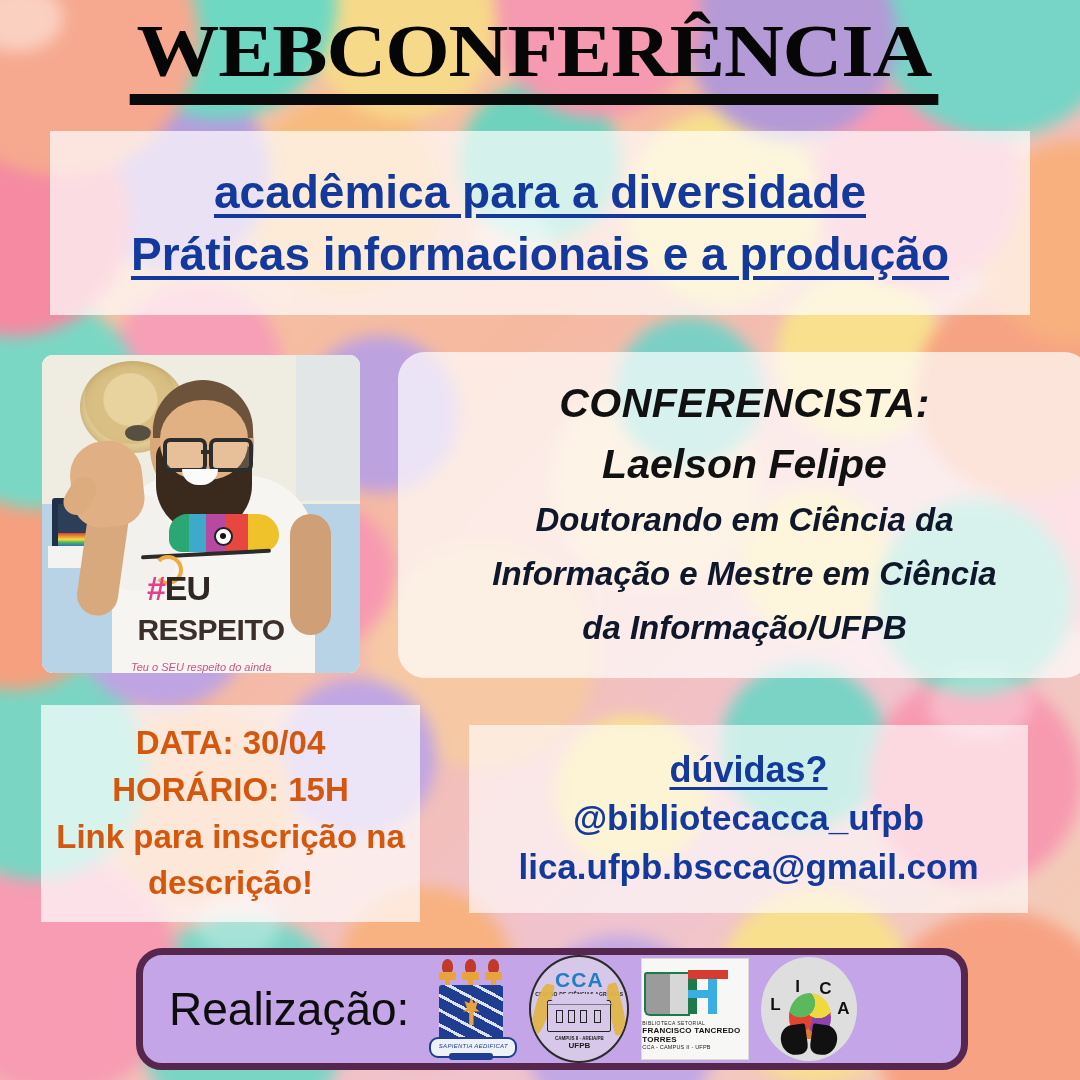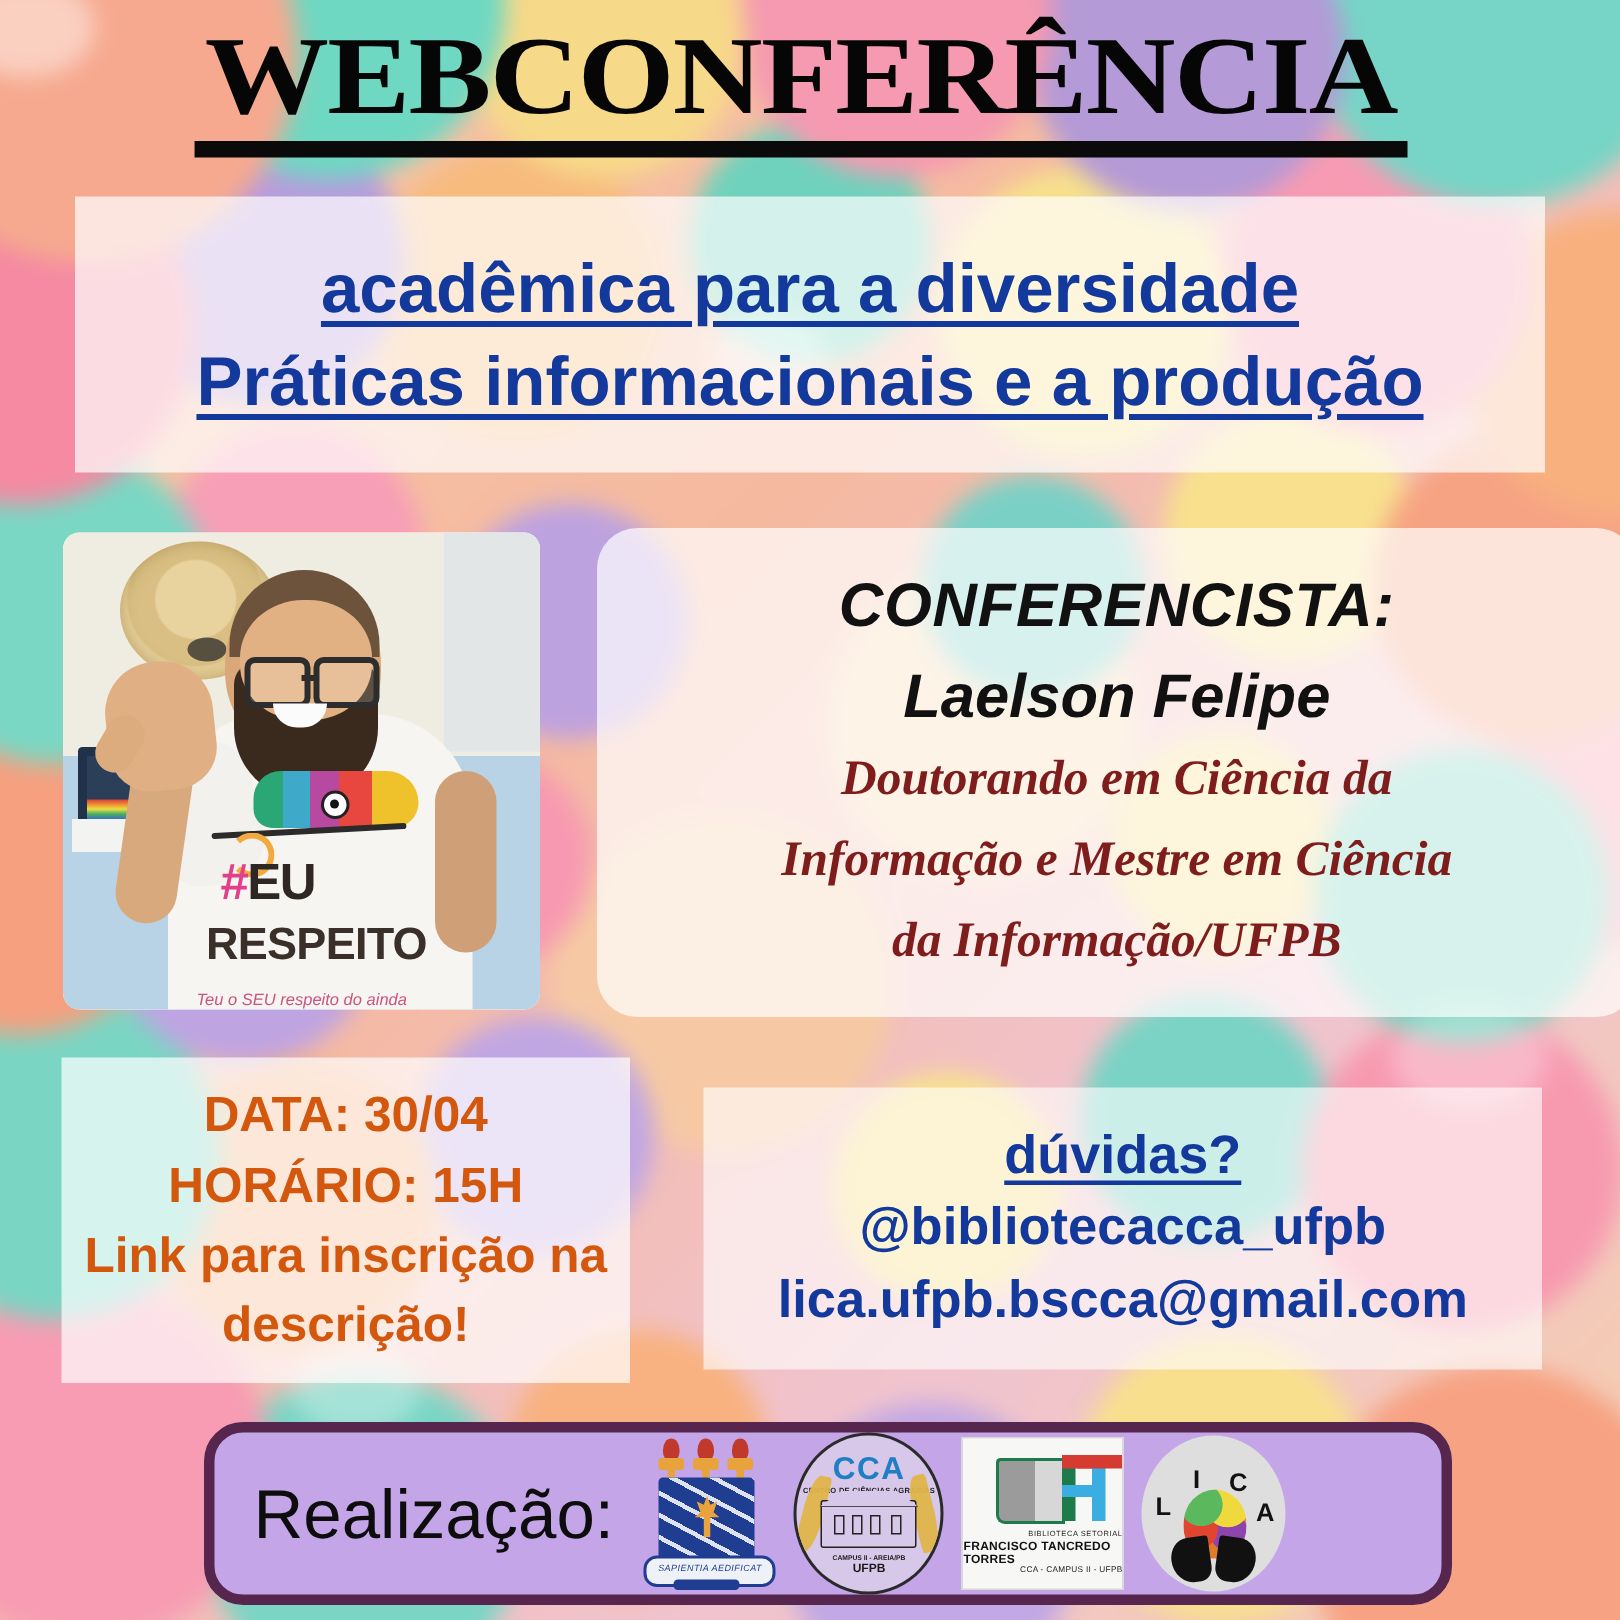--- a/index.html
+++ b/index.html
@@ -123,21 +123,21 @@
   #ph-eu{left:33%;top:68%;width:46%;height:13%;color:#2e2723;font-weight:bold;font-size:34px;
       letter-spacing:-1px;line-height:1;}
   #ph-eu .hash{color:#e2408a;}
   #ph-resp{left:30%;top:81%;width:52%;color:#3a2f29;font-weight:bold;font-size:30px;letter-spacing:-.5px;}
   #ph-slogan{left:28%;top:90%;width:56%;color:#c9547f;font-size:11px;font-style:italic;margin-top:20px;}
 
   #speaker-panel{left:398px;top:352px;width:693px;height:326px;
       display:flex;flex-direction:column;align-items:center;justify-content:center;text-align:center;border-radius:27px;}
   #speaker-role{font-size:41px;font-weight:bold;font-style:italic;color:#111;letter-spacing:.5px;}
   #speaker-name{font-size:41px;font-weight:bold;font-style:italic;color:#111;margin-top:14px;}
-  .speaker-bio{font-size:33px;font-weight:bold;font-style:italic;color:#7f1d1d;line-height:1.33;margin-top:10px;font-family:Liberation Serif, serif;}
+  .speaker-bio{font-size:33px;font-weight:bold;font-style:italic;color:#0f172a;line-height:1.33;margin-top:10px;}
 
   #date-panel{left:41px;top:705px;width:379px;height:217px;
       display:flex;flex-direction:column;align-items:center;justify-content:center;text-align:center;}
   .date-line{font-size:33px;font-weight:bold;color:#d4570e;line-height:1.42;}
 
   #contact-panel{left:469px;top:725px;width:559px;height:188px;
       background:rgba(255,255,255,.62);
       display:flex;flex-direction:column;align-items:center;justify-content:center;text-align:center;}
   #contact-heading{font-size:36px;font-weight:bold;color:#12399b;
       text-decoration:underline;text-decoration-thickness:3px;text-underline-offset:5px;}
@@ -184,21 +184,21 @@
   #logo-cca .cca-win{position:absolute;top:9px;width:5px;height:11px;border:1px solid #222;}
   #logo-cca .wheat-l,#logo-cca .wheat-r{position:absolute;top:26px;width:14px;height:52px;
       background:#e0b54a;border-radius:50% 10% 50% 10%;opacity:.95;}
   #logo-cca .wheat-l{left:4px;transform:rotate(14deg);}
   #logo-cca .wheat-r{right:4px;transform:rotate(-14deg);}
   #logo-cca .cca-campus{font-size:4.5px;font-weight:bold;color:#1a1a1a;margin-top:4px;}
   #logo-cca .cca-ufpb{font-size:8px;font-weight:bold;color:#1a1a1a;}
 
   
   #logo-bib{width:106px;height:100px;background:#f7f7f5;border:1px solid #d9d9d6;
-      display:flex;flex-direction:column;align-items:flex-end;justify-content:center;}
+      display:flex;flex-direction:column;align-items:flex-start;justify-content:center;}
   #logo-bib .bmark{position:relative;width:86px;height:48px;}
   #logo-bib .book{position:absolute;left:2px;top:4px;width:44px;height:40px;
       background:linear-gradient(90deg,#9b9b9b 0 55%,#d7d7d7 55% 100%);
       border:2px solid #1d7a4a;border-right:none;border-radius:3px 0 0 6px;}
   #logo-bib .f-stem{position:absolute;left:46px;top:2px;width:9px;height:44px;background:#1d7a4a;}
   #logo-bib .f-top{position:absolute;left:46px;top:2px;width:26px;height:9px;background:#d63b32;}
   #logo-bib .f-mid{position:absolute;left:46px;top:22px;width:20px;height:8px;background:#3aaee0;}
   #logo-bib .t-stem{position:absolute;left:66px;top:2px;width:9px;height:44px;background:#3aaee0;}
   #logo-bib .t-top{position:absolute;left:56px;top:2px;width:30px;height:9px;background:#d63b32;}
   #logo-bib .b-l1{font-size:5px;color:#222;letter-spacing:.4px;margin-top:4px;}

